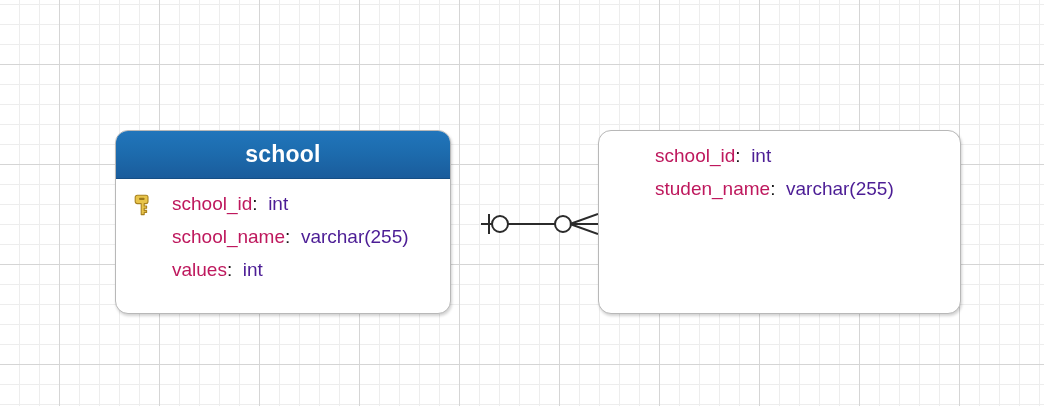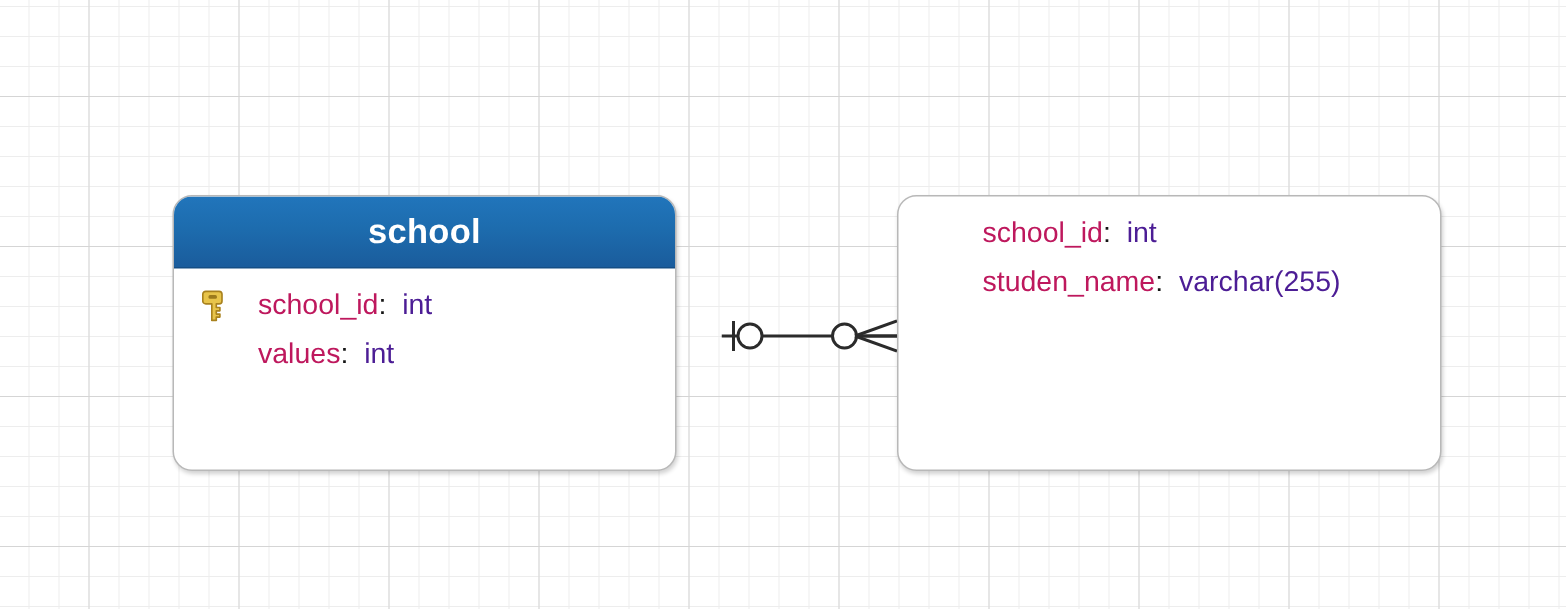--- a/index.html
+++ b/index.html
@@ -104,20 +104,24 @@
         <span class="key-icon">
           <svg width="20" height="22" viewBox="0 0 20 22" xmlns="http://www.w3.org/2000/svg">
             <path d="M4.2 1.2 H13.0 A2.0 2.0 0 0 1 15.0 3.2 V7.6 A2.0 2.0 0 0 1 13.0 9.6 H11.2 V12.0 H13.6 V14.2 H11.2 V16.4 H13.6 V18.4 H11.2 V20.6 H8.2 V9.6 H4.2 A2.0 2.0 0 0 1 2.2 7.6 V3.2 A2.0 2.0 0 0 1 4.2 1.2 Z" fill="#e8c44a" stroke="#a9821e" stroke-width="1.1" stroke-linejoin="round"></path>
             <rect x="6.0" y="3.7" width="5.6" height="2.4" rx="1.0" fill="#9c7a1c"></rect>
           </svg>
         </span>
         <span class="field-name">school_id</span><span class="field-sep">:</span>
         <span class="field-type">&nbsp;</span><span class="field-type">int</span>
       </div>
 
+      <div class="field-row">
+        <span class="field-name">school_name</span><span class="field-sep">:</span>
+        <span class="field-type">&nbsp;</span><span class="field-type">varchar(255)</span>
+      </div>
 
       <div class="field-row">
         <span class="field-name">values</span><span class="field-sep">:</span>
         <span class="field-type">&nbsp;</span><span class="field-type">int</span>
       </div>
 
     </div>
   </div>
 
   <div class="entity" id="entity-studen" style="left: 598px; top: 130px; width: 363px; height: 184px;">

